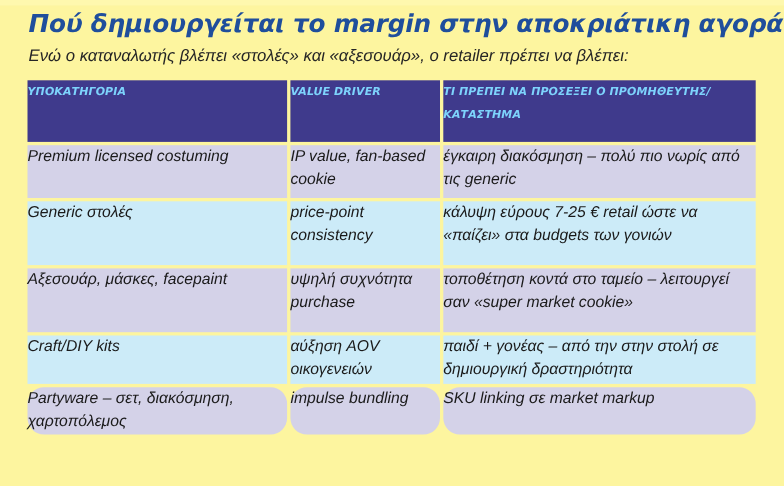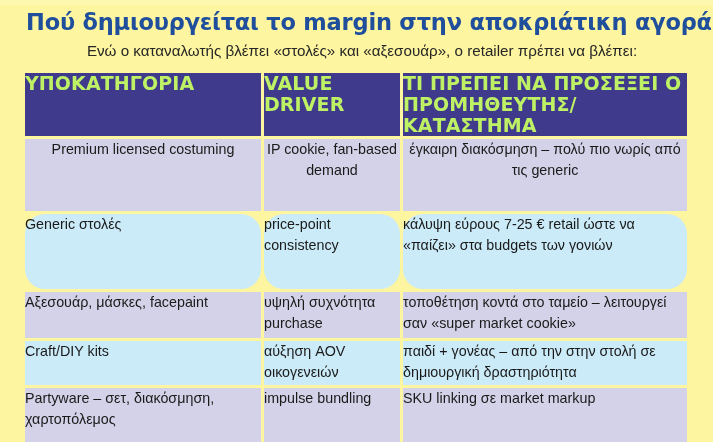--- a/index.html
+++ b/index.html
@@ -13,20 +13,21 @@
     background: #FDF59F;
     font-family: "DejaVu Sans", "Liberation Sans", sans-serif;
     overflow: hidden;
     position: relative;
   }
   #slide {
     position: absolute;
     inset: 0;
     background: #FDF59F;
     box-sizing: border-box;
+    font-style: italic;
   }
   #top-strip {
     position: absolute;
     top: 0; left: 0; right: 0;
     height: 5px;
     background: #FEF8AE;
   }
   #title {
     position: absolute;
     left: 26px;
@@ -43,40 +44,39 @@
     position: absolute;
     left: 26px;
     top: 41px;
     width: 672px;
     color: #262626;
     font-size: 15.2px;
     font-weight: normal;
     line-height: 20px;
     white-space: nowrap;
     font-family: "Liberation Sans", "DejaVu Sans", sans-serif;
-    text-align: center;
   }
   #table {
     position: absolute;
     left: 22px;
     top: 70px;
     width: 668px;
     border-collapse: separate;
     border-spacing: 3px;
     table-layout: fixed;
   }
   #table th, #table td {
     padding: 0;
     margin: 0;
     vertical-align: top;
   }
   .th-cell {
     background: #3F3A8C;
-    color: #bef264;
-    font-size: 19px;
+    color: #7dd3fc;
+    font-size: 10px;
     font-weight: bold;
     line-height: 21px;
     padding: 9px 10px 10px 10px;
     text-align: left;
     letter-spacing: 0.1px;
     box-sizing: border-box;
     height: 56px;
     font-family: "DejaVu Sans", "Liberation Sans", sans-serif;
   }
   .td-cell {
@@ -87,25 +87,25 @@
     box-sizing: border-box;
     font-family: "Liberation Sans", "DejaVu Sans", sans-serif;
   }
   tr.row-lav .td-cell { background: #D4D2E8; }
   tr.row-blue .td-cell { background: #CCEBF8; }
 
   .col-a { width: 236px; }
   .col-b { width: 136px; }
   .col-c { width: 284px; }
 
-  .row-h1 .td-cell { height: 72px; text-align: center; }
-  .row-h2 .td-cell { height: 75px; border-radius: 20px; }
-  .row-h3 .td-cell { height: 46px; }
+  .row-h1 .td-cell { height: 48px; }
+  .row-h2 .td-cell { height: 58px; }
+  .row-h3 .td-cell { height: 58px; }
   .row-h4 .td-cell { height: 44px; }
-  .row-h5 .td-cell { height: 62px; }
+  .row-h5 .td-cell { height: 43px; border-radius: 15px; }
 </style>
 </head>
 <body>
 
 <div id="slide">
 
   <div id="top-strip"></div>
 
   <div id="title">Πού δημιουργείται το margin στην αποκριάτικη αγορά</div>
 
@@ -120,21 +120,21 @@
     <thead>
       <tr>
         <th class="th-cell col-a">ΥΠΟΚΑΤΗΓΟΡΙΑ</th>
         <th class="th-cell col-b">VALUE DRIVER</th>
         <th class="th-cell col-c">ΤΙ ΠΡΕΠΕΙ ΝΑ ΠΡΟΣΕΞΕΙ Ο ΠΡΟΜΗΘΕΥΤΗΣ/ΚΑΤΑΣΤΗΜΑ</th>
       </tr>
     </thead>
     <tbody>
       <tr class="row-lav row-h1">
         <td class="td-cell col-a">Premium licensed costuming</td>
-        <td class="td-cell col-b">IP cookie, fan-based demand</td>
+        <td class="td-cell col-b">IP value, fan-based cookie</td>
         <td class="td-cell col-c">έγκαιρη διακόσμηση – πολύ πιο νωρίς από τις generic</td>
       </tr>
       <tr class="row-blue row-h2">
         <td class="td-cell col-a">Generic στολές</td>
         <td class="td-cell col-b">price-point consistency</td>
         <td class="td-cell col-c">κάλυψη εύρους 7-25 € retail ώστε να «παίζει» στα budgets των γονιών</td>
       </tr>
       <tr class="row-lav row-h3">
         <td class="td-cell col-a">Αξεσουάρ, μάσκες, facepaint</td>
         <td class="td-cell col-b">υψηλή συχνότητα purchase</td>

